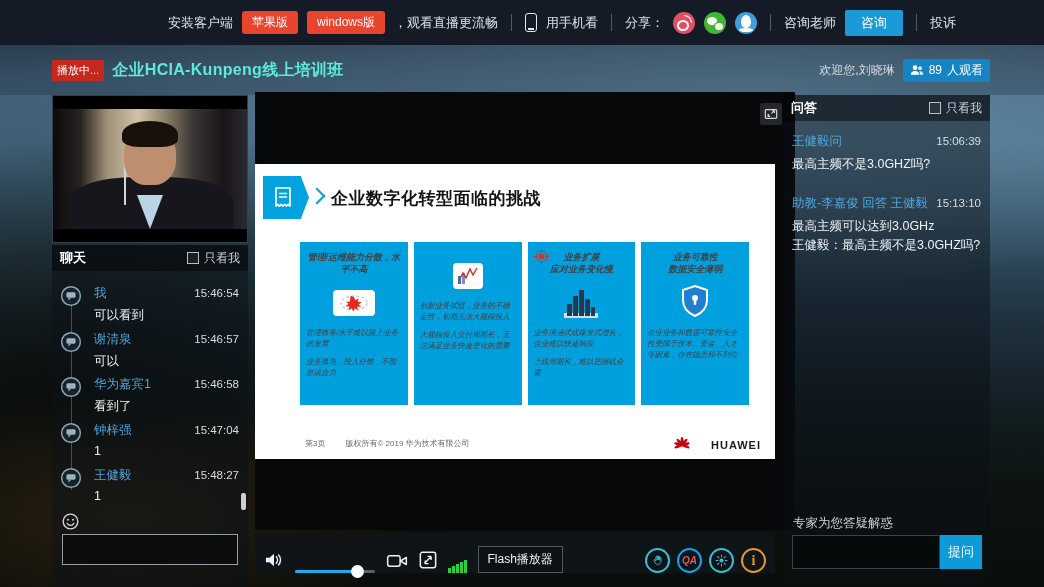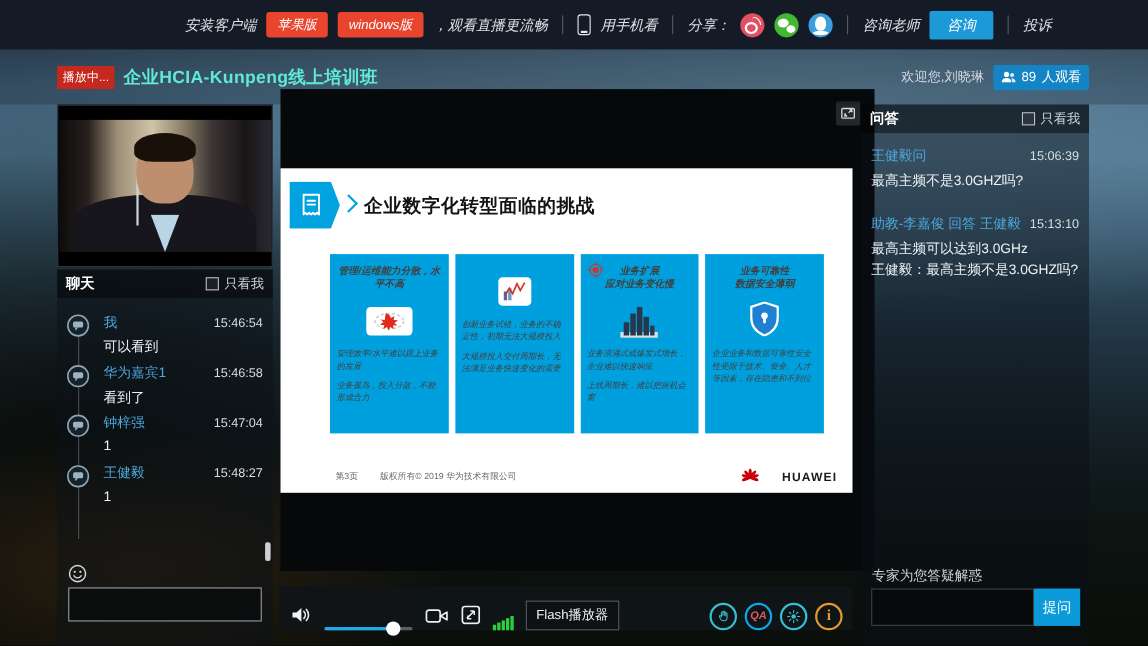--- a/index.html
+++ b/index.html
@@ -10,21 +10,21 @@
   .bg { position:absolute; inset:0;
     background:
       radial-gradient(40% 30% at 12% 88%, rgba(82,52,24,.45), transparent 70%),
       radial-gradient(60% 80% at 6% 70%, rgba(8,10,6,.85), transparent 72%),
       radial-gradient(120% 55% at 72% 16%, rgba(125,165,190,.5), rgba(125,165,190,0) 60%),
       linear-gradient(180deg,#24323e 0%,#42627b 14%,#4b718a 24%,#3c5d74 34%,#2c4657 44%,#203240 54%,#17242c 64%,#101a1c 74%,#0c1310 84%,#0a0e0a 100%);
   }
 
   
   .topbar { position:absolute; top:0; left:0; right:0; height:45px; background:#151b26; display:flex; align-items:center; justify-content:center; z-index:5; }
-  .topbar-inner { display:flex; align-items:center; gap:9px; transform:translateX(40px); color:#dde2e8; font-size:13px;font-style:italic; }
+  .topbar-inner { display:flex; align-items:center; gap:9px; transform:translateX(40px); color:#dde2e8; font-size:13px; }
   .btn-red { background:#e8442e; color:#fff; font-size:12px; padding:3px 10px; border-radius:3px; cursor:pointer; }
   .tb-div { width:1px; height:17px; background:rgba(255,255,255,.28); margin:0 4px; }
   .phone-ic { width:12px; height:19px; border:1.5px solid #e6eaee; border-radius:3px; position:relative; }
   .phone-ic::after { content:""; position:absolute; left:2px; right:2px; bottom:1.5px; height:1.5px; background:#e6eaee; }
   .soc { width:22px; height:22px; border-radius:50%; position:relative; cursor:pointer; }
   .soc.weibo { background:#e05062; }
   .soc.weibo::before { content:""; position:absolute; left:4px; top:8px; width:8px; height:7px; border:2px solid #fff; border-radius:50%; }
   .soc.weibo::after { content:""; position:absolute; right:3px; top:3px; width:7px; height:7px; border-top:1.7px solid #fff; border-right:1.7px solid #fff; border-radius:0 8px 0 0; }
   .soc.wechat { background:#43b731; }
   .soc.wechat::before { content:""; position:absolute; left:3px; top:5px; width:10px; height:8px; background:#fff; border-radius:50%; }
@@ -64,21 +64,21 @@
   .cmsg .avatar { position:absolute; left:0; top:0; }
   .msg-head { display:flex; justify-content:space-between; align-items:baseline; }
   .msg-name { color:#4da6dc; font-size:12.5px; }
   .msg-time { color:#d7dde2; font-size:11.5px; }
   .msg-text { color:#eef2f5; font-size:12.5px; margin-top:5px; }
   .chat-thumb { position:absolute; right:2px; top:248px; width:5px; height:17px; background:#ccd0d4; border-radius:2px; cursor:pointer; }
   .chat-emoji { position:absolute; left:10px; top:268px; cursor:pointer; }
   .chat-input { position:absolute; left:10px; top:289px; width:176px; height:31px; background:rgba(4,7,9,.55); border:1px solid #969da3; color:#eef2f5; font-size:12px; resize:none; font-family:inherit; }
 
   
-  .player { position:absolute; left:255px; top:81px; width:540px; height:438px; background:#06080a; z-index:3; }
+  .player { position:absolute; left:255px; top:92px; width:540px; height:438px; background:#06080a; z-index:3; }
   .fs-btn { position:absolute; top:11px; right:13px; width:22px; height:22px; background:#24282c; border-radius:2px; display:flex; align-items:center; justify-content:center; cursor:pointer; }
   .slide { position:absolute; left:0; top:72px; width:520px; height:295px; background:#ffffff; }
   .slide-flag { position:absolute; left:8px; top:12px; width:46px; height:43px; background:#00A3E0; clip-path:polygon(0 0,82% 0,100% 50%,82% 100%,0 100%); display:flex; align-items:center; justify-content:center; padding-right:7px; }
   .slide-chev { position:absolute; left:56px; top:26px; width:12px; height:12px; border-top:2.5px solid #00A3E0; border-right:2.5px solid #00A3E0; transform:rotate(45deg); }
   .slide-title { position:absolute; left:76px; top:23px; font-size:17px; font-weight:bold; color:#141414; letter-spacing:.5px; }
   .cards { position:absolute; left:45px; top:78px; width:449px; height:163px; display:flex; gap:6px; }
   .card { flex:1; background:#00A0DF; color:#404040; padding:9px 6px 6px; display:flex; flex-direction:column;font-style:italic; }
   .card-h { font-size:9px; font-weight:bold; text-align:center; line-height:1.35; white-space:pre-line; min-height:27px; position:relative; }
   .card-icon { height:50px; display:flex; align-items:center; justify-content:center; }
   .iconbox { background:#fff; border-radius:4px; display:flex; align-items:center; justify-content:center; }
@@ -186,20 +186,32 @@
         <span class="avatar"><svg width="22" height="22" viewBox="0 0 24 24">
               <circle cx="12" cy="12" r="10.2" fill="#15222b" stroke="#8da4b2" stroke-width="1.6"></circle>
               <rect x="7" y="8" width="10" height="6" rx="1.6" fill="#9db3c0"></rect>
               <path d="M9.2 14l0 3 3-3z" fill="#9db3c0"></path>
             </svg></span>
         <div class="msg-head">
             <span class="msg-name">我</span>
             <span class="msg-time">15:46:54</span>
           </div>
         <div class="msg-text">可以看到</div>
+      </div>
+      <div class="cmsg">
+        <span class="avatar"><svg width="22" height="22" viewBox="0 0 24 24">
+              <circle cx="12" cy="12" r="10.2" fill="#15222b" stroke="#8da4b2" stroke-width="1.6"></circle>
+              <rect x="7" y="8" width="10" height="6" rx="1.6" fill="#9db3c0"></rect>
+              <path d="M9.2 14l0 3 3-3z" fill="#9db3c0"></path>
+            </svg></span>
+        <div class="msg-head">
+            <span class="msg-name">谢清泉</span>
+            <span class="msg-time">15:46:57</span>
+          </div>
+        <div class="msg-text">可以</div>
       </div>
       <div class="cmsg">
         <span class="avatar"><svg width="22" height="22" viewBox="0 0 24 24">
               <circle cx="12" cy="12" r="10.2" fill="#15222b" stroke="#8da4b2" stroke-width="1.6"></circle>
               <rect x="7" y="8" width="10" height="6" rx="1.6" fill="#9db3c0"></rect>
               <path d="M9.2 14l0 3 3-3z" fill="#9db3c0"></path>
             </svg></span>
         <div class="msg-head">
             <span class="msg-name">华为嘉宾1</span>
             <span class="msg-time">15:46:58</span>

